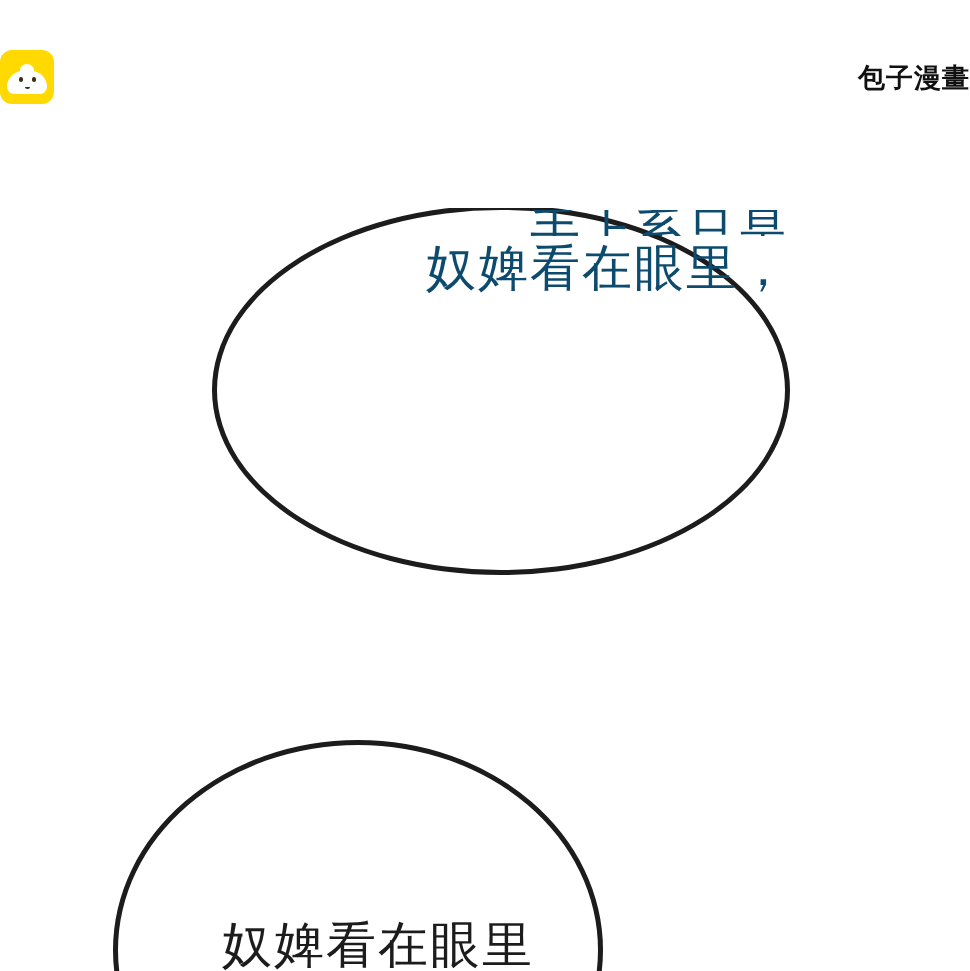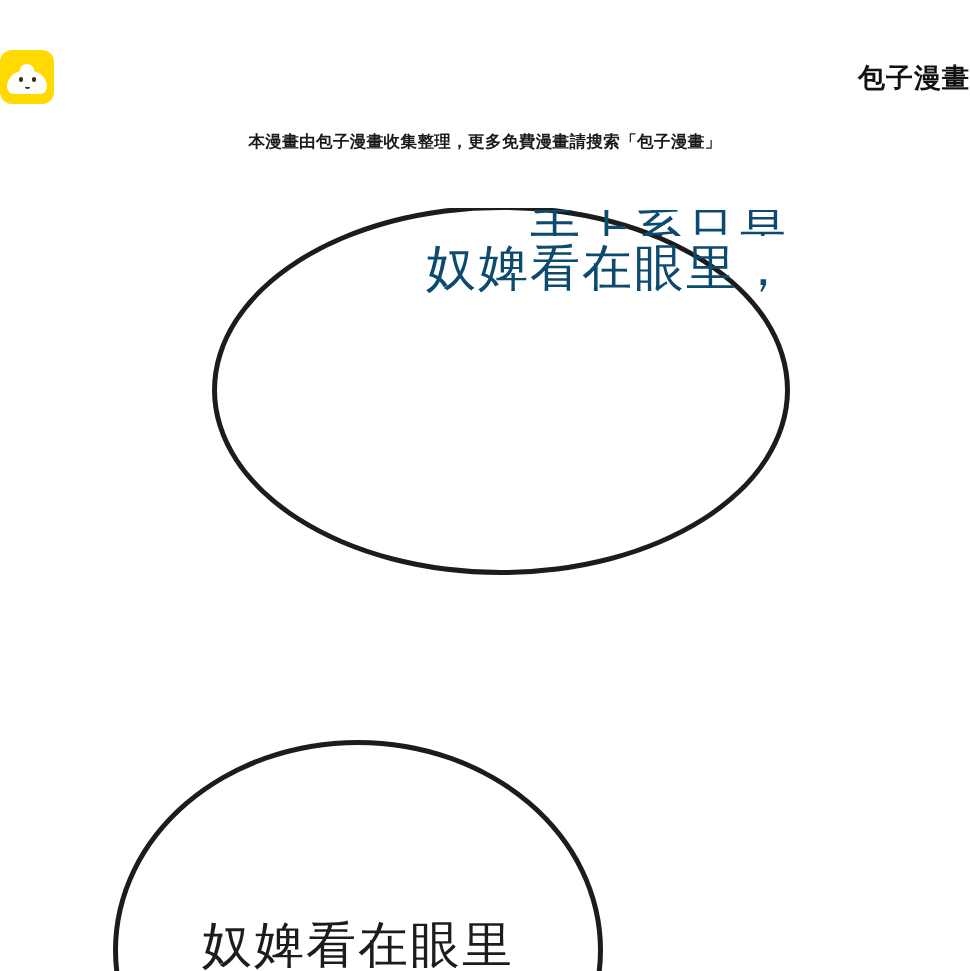--- a/index.html
+++ b/index.html
@@ -186,41 +186,41 @@
     width: 490px;
     text-align: center;
     color: #1c1c1c;
     font-family: "DejaVu Sans", "Liberation Sans", sans-serif;
     font-size: 50px;
     line-height: 60px;
     letter-spacing: 2px;
     white-space: nowrap;
     overflow: hidden;
     height: 56px;
+    padding-left: 20px;
   }
 </style>
 </head>
 <body>
 
 <div class="page">
 
   <div class="brand">
     <div class="brand-logo">
       <div class="bun">
         <div class="bun-body"></div>
         <div class="bun-top"></div>
         <div class="bun-eye left"></div>
         <div class="bun-eye right"></div>
         <div class="bun-mouth"></div>
       </div>
     </div>
     <div class="brand-name">包子漫畫</div>
   </div>
 
-  <div class="notice">本漫畫由包子漫畫收集整理，更多免費漫畫請搜索「包子漫畫」</div>
 
   <div class="panel">
 
     <div class="balloon-top"></div>
     <div class="balloon-top-mask"></div>
 
     <div class="balloon-top-text">
       <div class="line-clipped">手上系只是</div>
       <div class="line-main">奴婢看在眼里，</div>
     </div>

